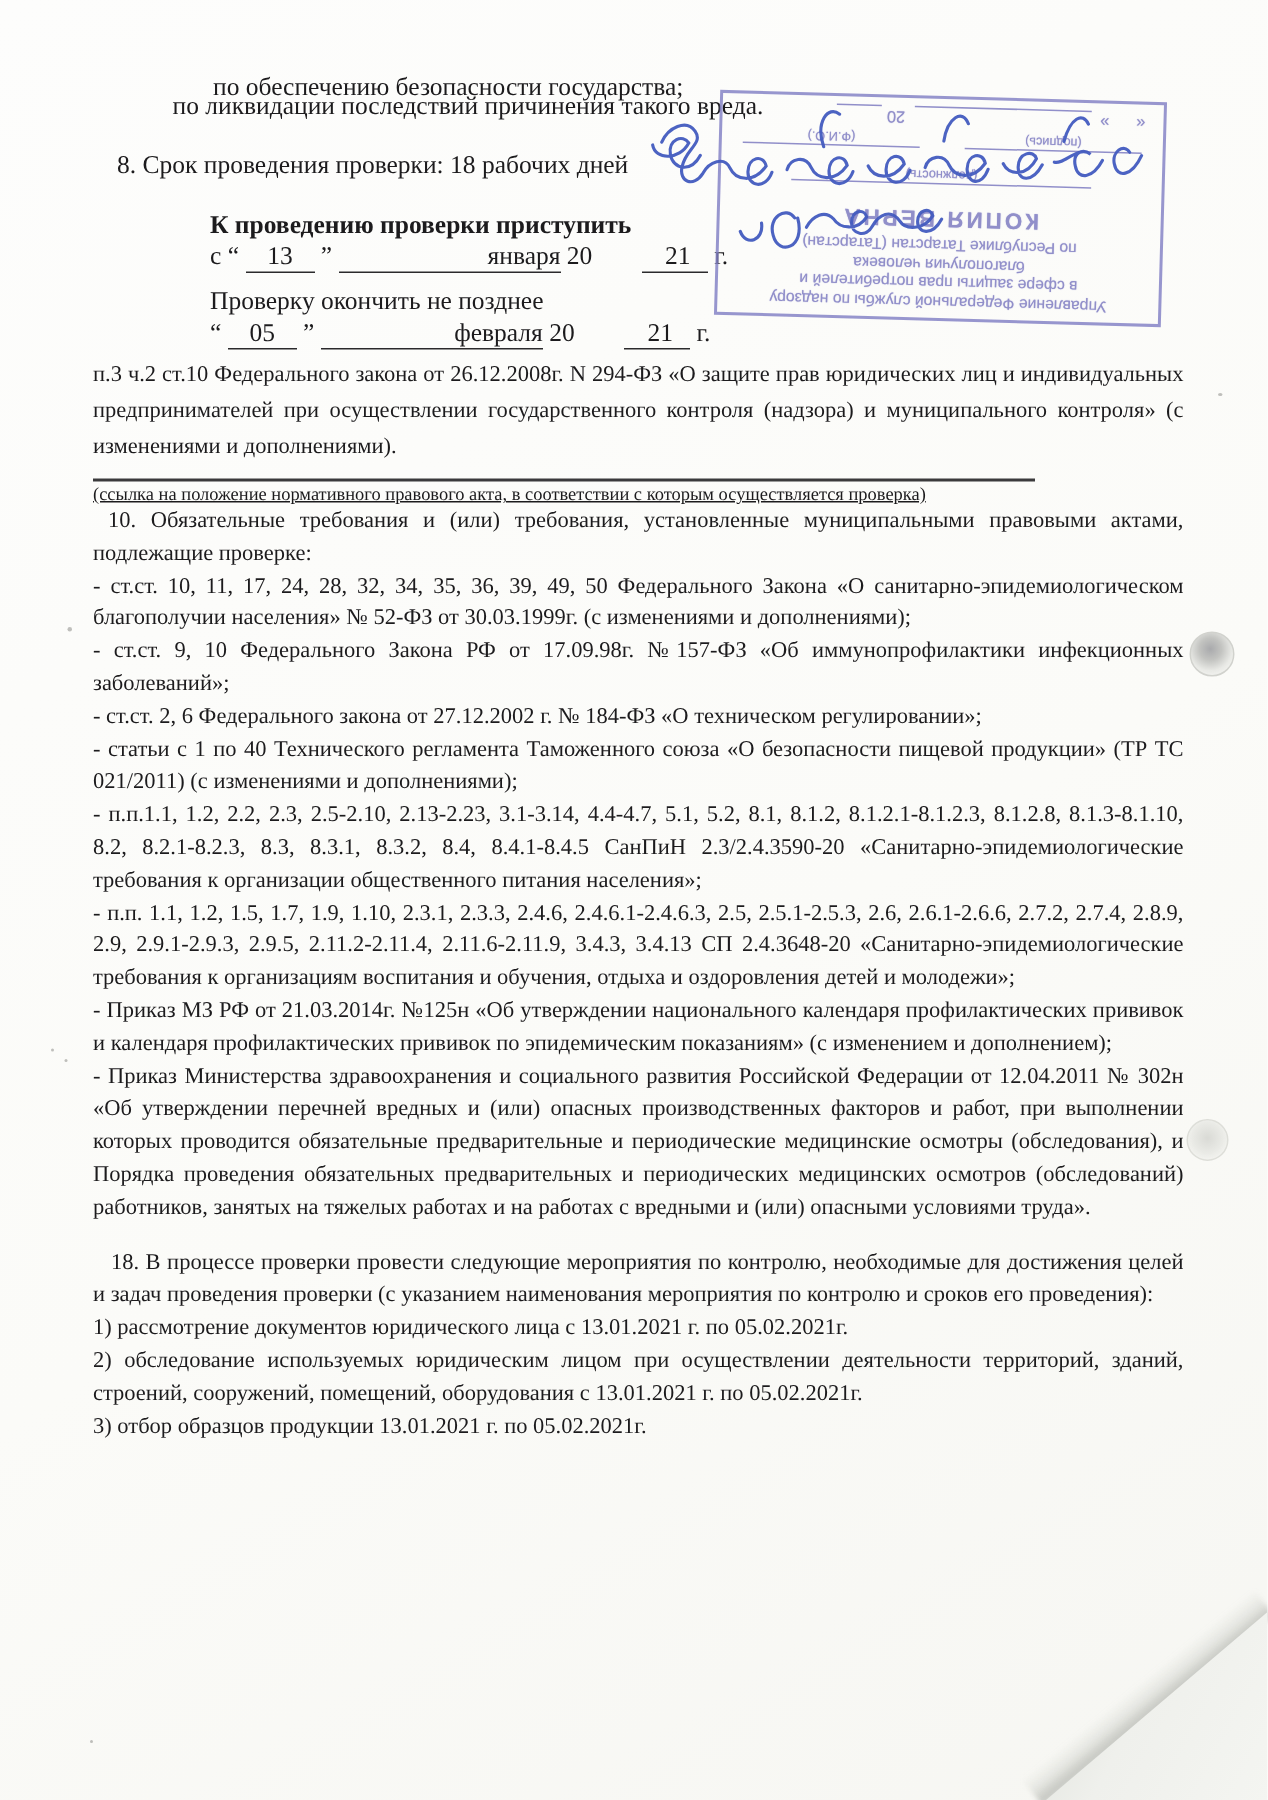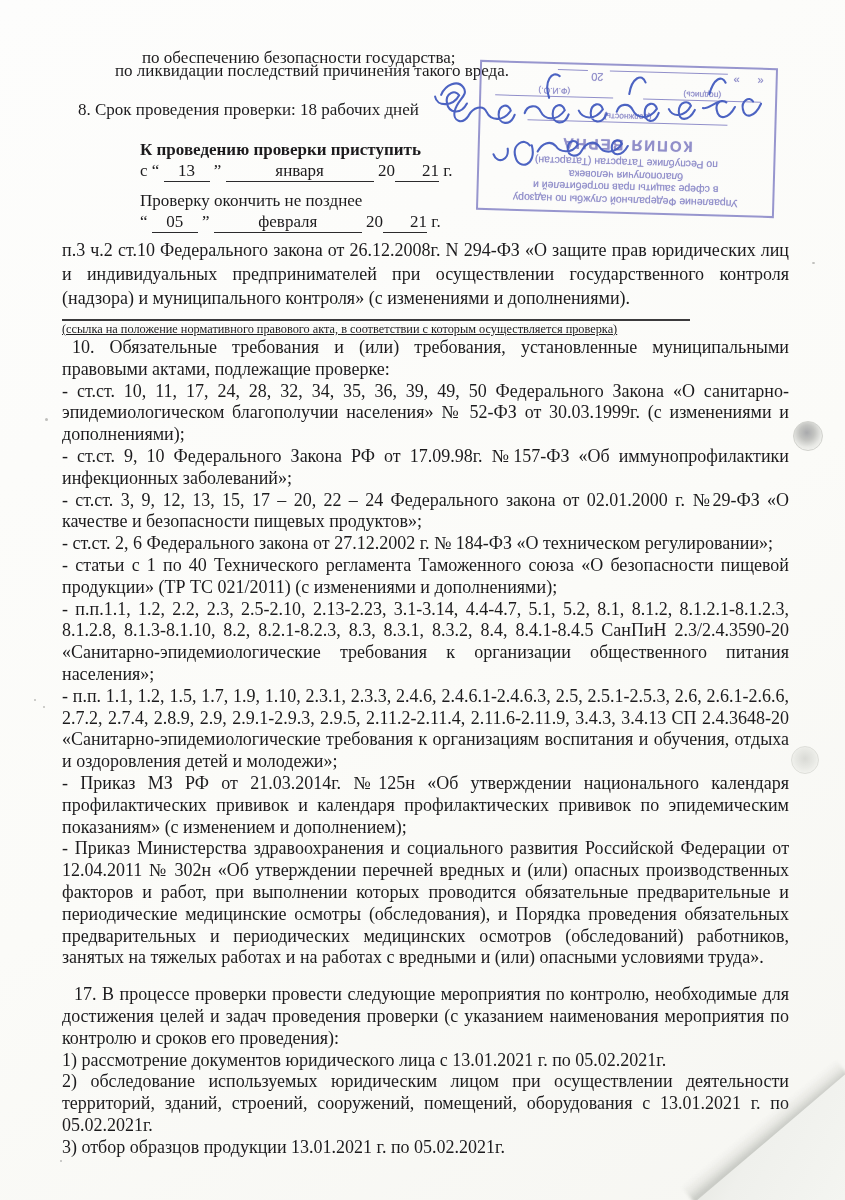--- a/index.html
+++ b/index.html
@@ -5,30 +5,30 @@
   html,body{margin:0;padding:0;background:#ffffff;}
   .page{
     position:relative;width:845px;height:1200px;overflow:hidden;
     background:linear-gradient(148deg,#fdfdfc 0%,#fbfbf8 55%,#f6f6f2 100%);
     font-family:"Liberation Serif","DejaVu Serif",serif;color:#1c1b1d;padding-left:13px;
   }
   .abs{position:absolute;}
   .toplines{font-size:17px;line-height:23px;}
   .flow{left:62px;top:238px;width:727px;}
   .flow p{margin:0;}
-  .just{text-align:justify;line-height:21.8px;font-size:18px;}
+  .just{text-align:justify;line-height:21.8px;font-size:15px;}
   .sec-head{font-size:16.5px;line-height:23px;text-indent:10px;}
   .divider{border:none;border-top:2px solid #3b3a3c;width:628px;margin:9px 0 1px 0;}
   .caption{font-size:12.3px;text-align:left;line-height:15px;margin:0 0 7px 0;text-decoration:underline;}
   .sec11{margin-top:15px;}
   
   .datefield{display:inline-block;text-align:center;border-bottom:1.6px solid #2b2a2c;}
   .d-day{width:46px;}
-  .d-month{width:148px;}
-  .d-year{width:40px;text-align:right;padding-left:4px;}
+  .d-month{width:148px;text-align:right;}
+  .d-year{width:40px;text-align:center;padding-left:4px;margin-left:33px;}
   .dateline{font-size:17px;white-space:nowrap;}
   
   .stamp{
     left:478px;top:64px;width:298px;height:150px;
     transform:rotate(181.6deg);
     border:2.5px solid rgba(129,127,196,0.85);
     font-family:"Liberation Sans","DejaVu Sans",sans-serif;
     color:#8d8bc8;text-shadow:0 0 0.7px rgba(141,139,200,0.8);
     box-sizing:border-box;padding-top:5px;opacity:0.96;
   }
@@ -131,30 +131,29 @@
   </div>
 
   <div class="abs flow">
     <p class="just" style="line-height:24px;">п.3 ч.2 ст.10 Федерального закона от 26.12.2008г. N 294-ФЗ «О защите прав юридических лиц и индивидуальных предпринимателей при осуществлении государственного контроля (надзора) и муниципального контроля» (с изменениями и дополнениями).</p>
     <hr class="divider">
     <p class="caption">(ссылка на положение нормативного правового акта, в соответствии с которым осуществляется проверка)</p>
 
     <p class="just" style="text-indent:10px;">10. Обязательные требования и (или) требования, установленные муниципальными правовыми актами, подлежащие проверке:</p>
     <p class="just">- ст.ст. 10, 11, 17, 24, 28, 32, 34, 35, 36, 39, 49, 50 Федерального Закона «О санитарно-эпидемиологическом благополучии населения» № 52-ФЗ от 30.03.1999г. (с изменениями и дополнениями);</p>
     <p class="just">- ст.ст. 9, 10 Федерального Закона РФ от 17.09.98г. №157-ФЗ «Об иммунопрофилактики инфекционных заболеваний»;</p>
-    <p class="just">- ст.ст. 3, 9, 12, 13, 15, 17 – 20, 22 – 24 Федерального закона от 02.01.2000 г. №29-ФЗ «О качестве и безопасности пищевых продуктов»;</p>
     <p class="just">- ст.ст. 2, 6 Федерального закона от 27.12.2002 г. № 184-ФЗ «О техническом регулировании»;</p>
     <p class="just">- статьи с 1 по 40 Технического регламента Таможенного союза «О безопасности пищевой продукции» (ТР ТС 021/2011) (с изменениями и дополнениями);</p>
     <p class="just">- п.п.1.1, 1.2, 2.2, 2.3, 2.5-2.10, 2.13-2.23, 3.1-3.14, 4.4-4.7, 5.1, 5.2, 8.1, 8.1.2, 8.1.2.1-8.1.2.3, 8.1.2.8, 8.1.3-8.1.10, 8.2, 8.2.1-8.2.3, 8.3, 8.3.1, 8.3.2, 8.4, 8.4.1-8.4.5 СанПиН 2.3/2.4.3590-20 «Санитарно-эпидемиологические требования к организации общественного питания населения»;</p>
     <p class="just">- п.п. 1.1, 1.2, 1.5, 1.7, 1.9, 1.10, 2.3.1, 2.3.3, 2.4.6, 2.4.6.1-2.4.6.3, 2.5, 2.5.1-2.5.3, 2.6, 2.6.1-2.6.6, 2.7.2, 2.7.4, 2.8.9, 2.9, 2.9.1-2.9.3, 2.9.5, 2.11.2-2.11.4, 2.11.6-2.11.9, 3.4.3, 3.4.13 СП 2.4.3648-20 «Санитарно-эпидемиологические требования к организациям воспитания и обучения, отдыха и оздоровления детей и молодежи»;</p>
     <p class="just">- Приказ МЗ РФ от 21.03.2014г. №125н «Об утверждении национального календаря профилактических прививок и календаря профилактических прививок по эпидемическим показаниям» (с изменением и дополнением);</p>
     <p class="just">- Приказ Министерства здравоохранения и социального развития Российской Федерации  от 12.04.2011 № 302н «Об утверждении перечней вредных и (или) опасных производственных факторов и работ, при выполнении которых проводится  обязательные предварительные и периодические медицинские осмотры (обследования), и Порядка проведения  обязательных предварительных и периодических медицинских осмотров (обследований) работников, занятых на тяжелых работах и на работах с вредными и (или) опасными условиями труда».</p>
 
     <div class="sec11">
-      <p class="just" style="text-indent:12px;">17.  В процессе проверки провести следующие мероприятия по контролю, необходимые для достижения целей и задач проведения проверки (с указанием наименования мероприятия по контролю и сроков его проведения):</p>
+      <p class="just" style="text-indent:12px;">18.  В процессе проверки провести следующие мероприятия по контролю, необходимые для достижения целей и задач проведения проверки (с указанием наименования мероприятия по контролю и сроков его проведения):</p>
       <p class="just">1) рассмотрение документов юридического лица с 13.01.2021 г. по 05.02.2021г.</p>
       <p class="just">2)  обследование используемых юридическим лицом при осуществлении деятельности территорий, зданий, строений, сооружений, помещений, оборудования с 13.01.2021 г. по 05.02.2021г.</p>
       <p class="just">3) отбор образцов продукции 13.01.2021 г. по 05.02.2021г.</p>
     </div>
   </div>
 
   <div class="abs hole hole1"></div>
   <div class="abs hole hole2"></div>
   <div class="abs speck" style="left:45px;top:418px;width:3px;height:3px;"></div>
   <div class="abs speck" style="left:34px;top:699px;width:2px;height:2px;"></div>

